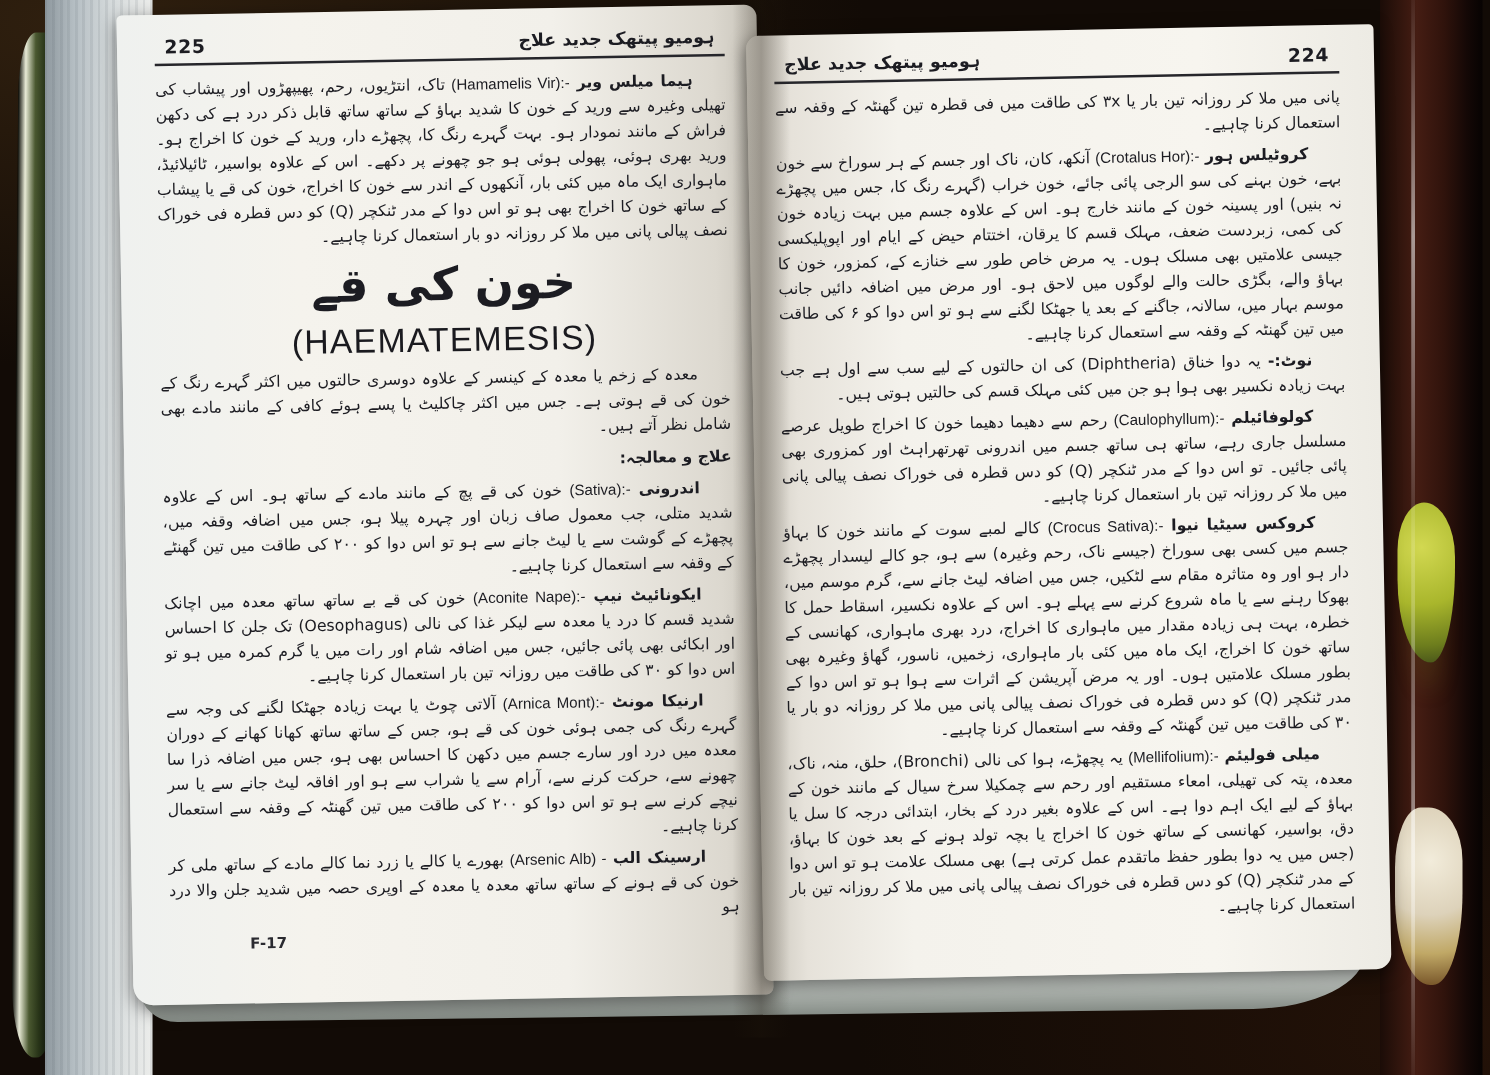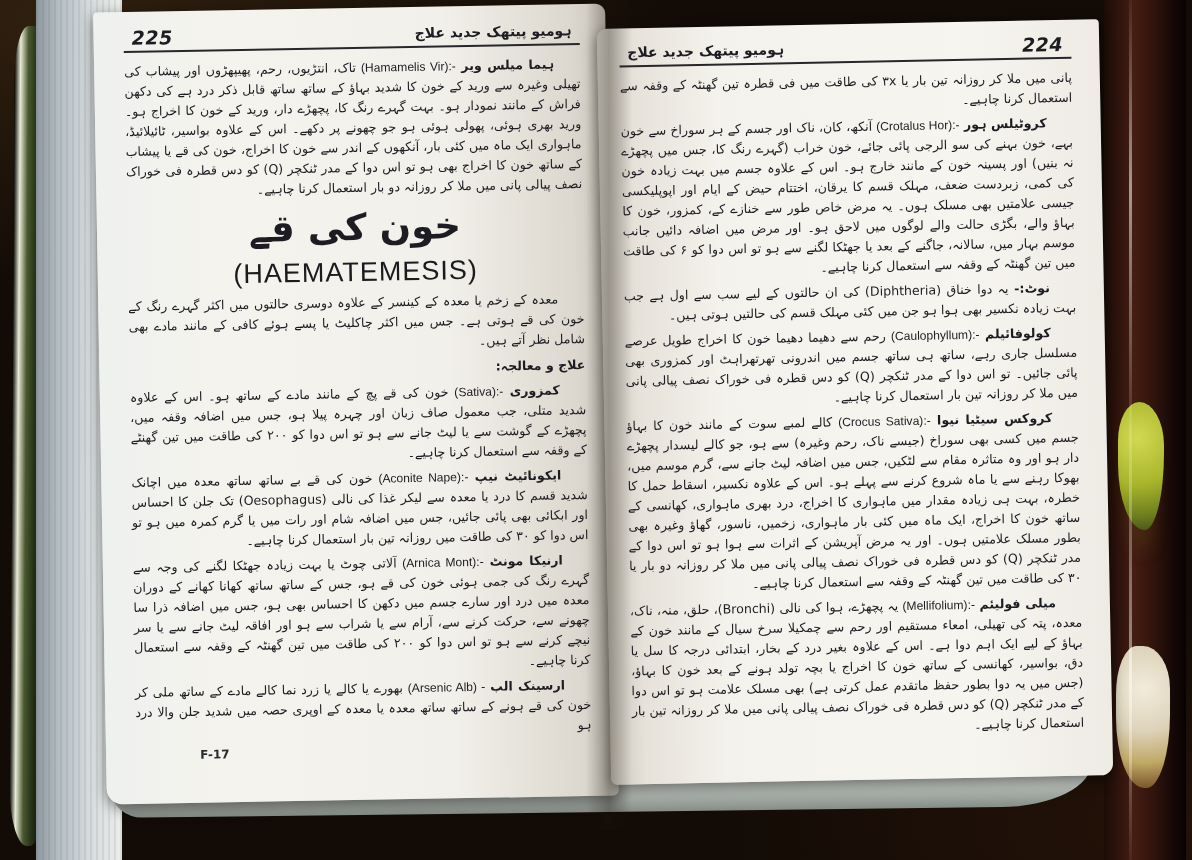--- a/index.html
+++ b/index.html
@@ -77,21 +77,21 @@
     transform:rotate(-1.1deg);
     border-radius:10px 4px 12px 6px;
     background:linear-gradient(to right,#c9c5bb 0%,#e6e2da 7%,#f4f2ec 24%,#f7f5ef 72%,#edebe4 100%);
     box-shadow:0 4px 14px rgba(0,0,0,.5);
   }
   .page-header{
     display:flex;justify-content:space-between;align-items:flex-end;direction:ltr;
     border-bottom:2px solid #26262b;
     padding:0 8px 3px 8px;margin-bottom:9px;
   }
-  .page-num{font-weight:bold;font-size:19px;letter-spacing:.5px;font-style:italic;}
+  .page-num{font-weight:bold;font-size:15px;letter-spacing:.5px;}
   .page-title{font-weight:bold;font-size:14px;}
   .block{text-align:justify;}
   .entry{text-indent:26px;margin-top:5px;}
   .cont{text-indent:0;margin-top:0;}
   .para{text-indent:26px;margin-top:4px;}
   .label{margin-top:6px;font-weight:bold;text-align:right;}
   .heading-urdu{
     text-align:center;font-weight:bold;font-size:37px;line-height:1.4;margin-top:4px;
   }
   .heading-latin{
@@ -124,21 +124,21 @@
     <div class="page-header">
       <span class="page-num">225</span>
       <span class="page-title">ہومیو پیتھک جدید علاج</span>
     </div>
     <div class="page-body">
         <div class="block entry"><span class="lead">ہیما میلس ویر </span><span class="latin">(Hamamelis Vir):-</span> <span>تاک، انتڑیوں، رحم، پھیپھڑوں اور پیشاب کی تھیلی وغیرہ سے ورید کے خون کا شدید بہاؤ کے ساتھ ساتھ قابل ذکر درد ہے کی دکھن فراش کے مانند نمودار ہو۔ بہت گہرے رنگ کا، پچھڑے دار، ورید کے خون کا اخراج ہو۔ ورید بھری ہوئی، پھولی ہوئی ہو جو چھونے پر دکھے۔ اس کے علاوہ بواسیر، ٹائیلائیڈ، ماہواری ایک ماہ میں کئی بار، آنکھوں کے اندر سے خون کا اخراج، خون کی قے یا پیشاب کے ساتھ خون کا اخراج بھی ہو تو اس دوا کے مدر ٹنکچر (Q) کو دس قطرہ فی خوراک نصف پیالی پانی میں ملا کر روزانہ دو بار استعمال کرنا چاہیے۔</span></div>
         <div class="block heading-urdu">خون کی قے</div>
         <div class="block heading-latin">(HAEMATEMESIS)</div>
         <div class="block para">معدہ کے زخم یا معدہ کے کینسر کے علاوہ دوسری حالتوں میں اکثر گہرے رنگ کے خون کی قے ہوتی ہے۔ جس میں اکثر چاکلیٹ یا پسے ہوئے کافی کے مانند مادے بھی شامل نظر آتے ہیں۔</div>
         <div class="block label">علاج و معالجہ:</div>
-        <div class="block entry"><span class="lead">کمزوری </span><span class="latin">(Sativa):-</span> <span>خون کی قے پچ کے مانند مادے کے ساتھ ہو۔ اس کے علاوہ شدید متلی، جب معمول صاف زبان اور چہرہ پیلا ہو، جس میں اضافہ وقفہ میں، پچھڑے کے گوشت سے یا لیٹ جانے سے ہو تو اس دوا کو ۲۰۰ کی طاقت میں تین گھنٹے کے وقفہ سے استعمال کرنا چاہیے۔</span></div>
+        <div class="block entry"><span class="lead">اندرونی </span><span class="latin">(Sativa):-</span> <span>خون کی قے پچ کے مانند مادے کے ساتھ ہو۔ اس کے علاوہ شدید متلی، جب معمول صاف زبان اور چہرہ پیلا ہو، جس میں اضافہ وقفہ میں، پچھڑے کے گوشت سے یا لیٹ جانے سے ہو تو اس دوا کو ۲۰۰ کی طاقت میں تین گھنٹے کے وقفہ سے استعمال کرنا چاہیے۔</span></div>
         <div class="block entry"><span class="lead">ایکونائیٹ نیپ </span><span class="latin">(Aconite Nape):-</span> <span>خون کی قے بے ساتھ ساتھ معدہ میں اچانک شدید قسم کا درد یا معدہ سے لیکر غذا کی نالی (Oesophagus) تک جلن کا احساس اور ابکائی بھی پائی جائیں، جس میں اضافہ شام اور رات میں یا گرم کمرہ میں ہو تو اس دوا کو ۳۰ کی طاقت میں روزانہ تین بار استعمال کرنا چاہیے۔</span></div>
         <div class="block entry"><span class="lead">ارنیکا مونٹ </span><span class="latin">(Arnica Mont):-</span> <span>آلاتی چوٹ یا بہت زیادہ جھٹکا لگنے کی وجہ سے گہرے رنگ کی جمی ہوئی خون کی قے ہو، جس کے ساتھ ساتھ کھانا کھانے کے دوران معدہ میں درد اور سارے جسم میں دکھن کا احساس بھی ہو، جس میں اضافہ ذرا سا چھونے سے، حرکت کرنے سے، آرام سے یا شراب سے ہو اور افاقہ لیٹ جانے سے یا سر نیچے کرنے سے ہو تو اس دوا کو ۲۰۰ کی طاقت میں تین گھنٹہ کے وقفہ سے استعمال کرنا چاہیے۔</span></div>
         <div class="block entry"><span class="lead">ارسینک الب </span><span class="latin">(Arsenic Alb) -</span> <span>بھورے یا کالے یا زرد نما کالے مادے کے ساتھ ملی کر خون کی قے ہونے کے ساتھ ساتھ معدہ یا معدہ کے اوپری حصہ میں شدید جلن والا درد ہو</span></div>
       </div>
     <div class="footer-mark">F-17</div>
   </div>
 
   <div class="page page-right">
     <div class="page-header">
       <span class="page-title">ہومیو پیتھک جدید علاج</span>

